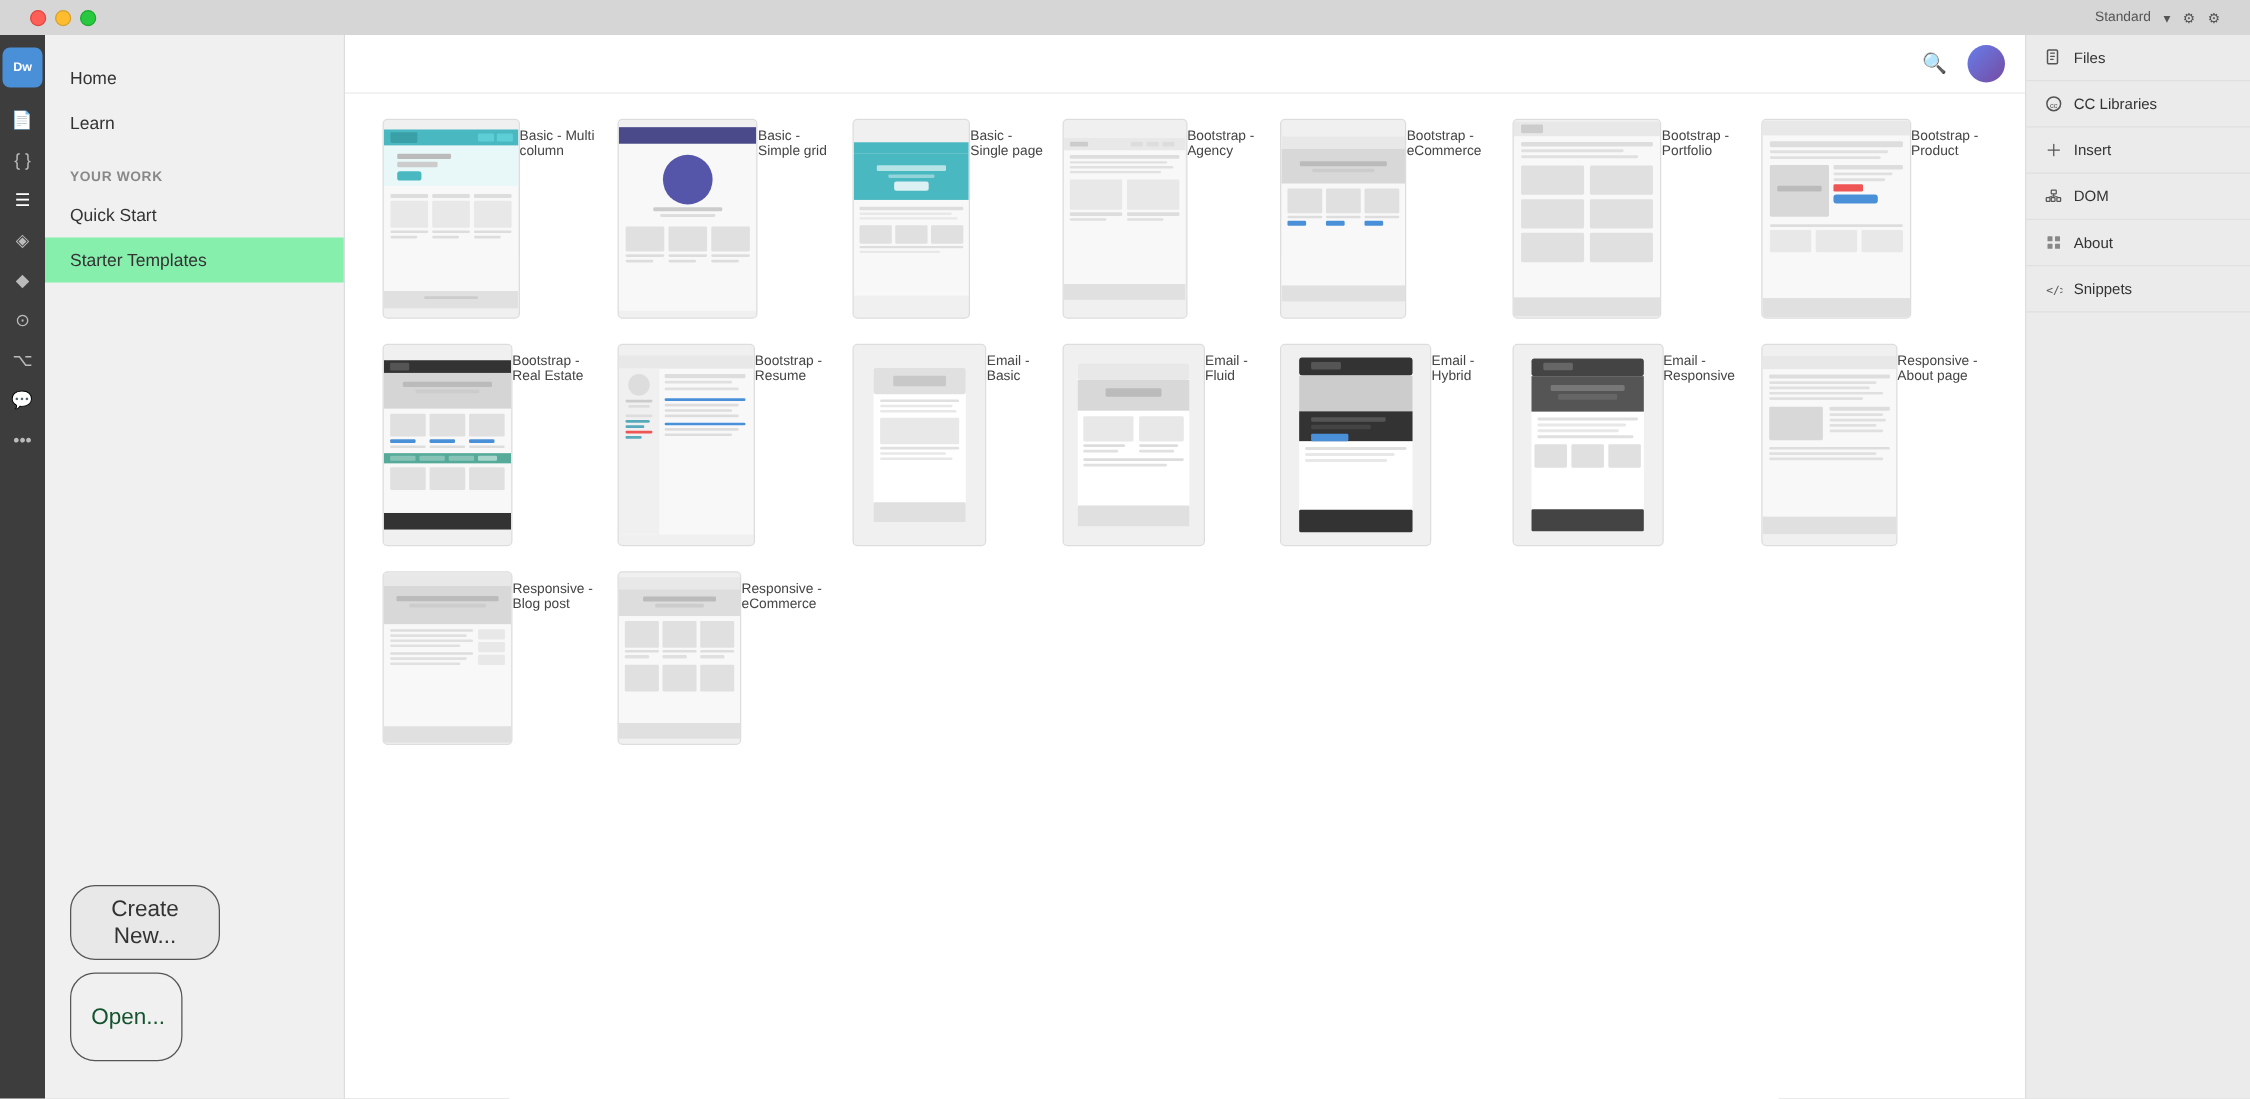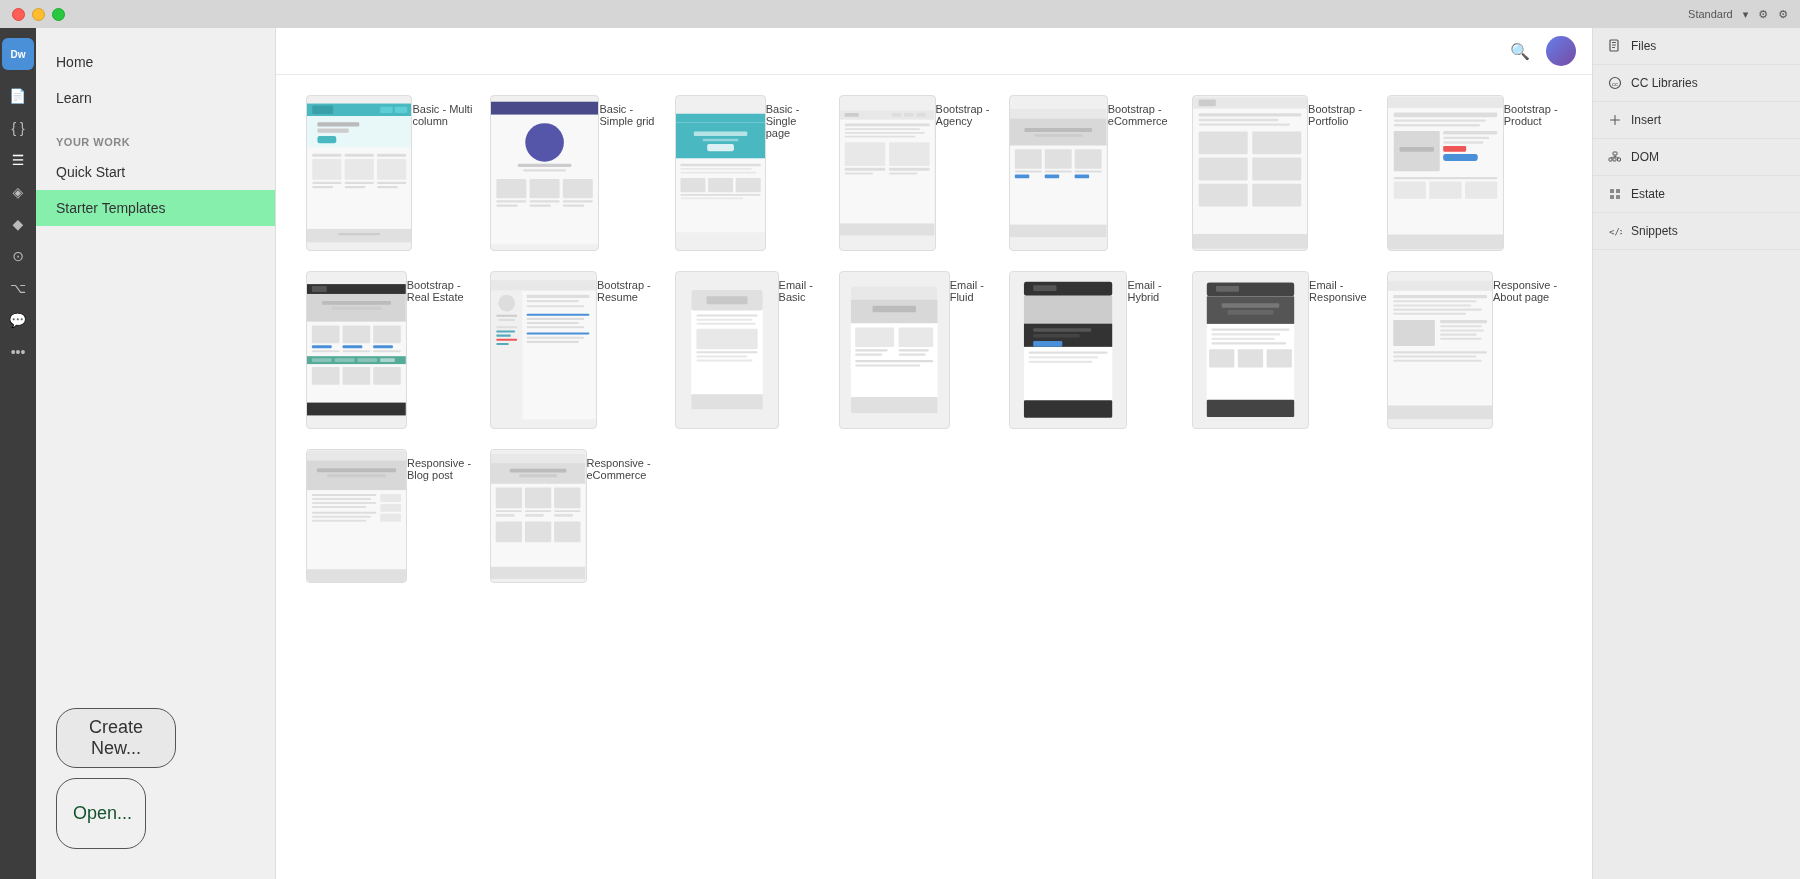--- a/index.html
+++ b/index.html
@@ -12,21 +12,21 @@
       display: flex;
       flex-direction: column;
     }
 
     
     .title-bar {
       height: 28px;
       background: #d6d6d6;
       display: flex;
       align-items: center;
-      padding: 0 12px;
+      padding: 0 24px;
       flex-shrink: 0;
       position: relative;
     }
     .traffic-lights {
       display: flex;
       gap: 7px;
       align-items: center;
     }
     .traffic-light {
       width: 13px;
@@ -186,21 +186,21 @@
 
     .template-name {
       margin-top: 8px;
       font-size: 11px;
       color: #444;
       text-align: left;
     }
 
     
     .right-panel {
-      width: 208px;
+      width: 180px;
       background: #ebebeb;
       border-left: 1px solid #ddd;
       display: flex;
       flex-direction: column;
       flex-shrink: 0;
     }
     .right-panel-item {
       display: flex;
       align-items: center;
       gap: 8px;
@@ -821,21 +821,21 @@
       </div>
       <div class="right-panel-item">
         <span class="right-panel-icon">
           <svg width="14" height="14" viewBox="0 0 14 14" fill="none" xmlns="http://www.w3.org/2000/svg">
             <rect x="2" y="2" width="4" height="4" rx="0.5" fill="#888"></rect>
             <rect x="8" y="2" width="4" height="4" rx="0.5" fill="#888"></rect>
             <rect x="2" y="8" width="4" height="4" rx="0.5" fill="#888"></rect>
             <rect x="8" y="8" width="4" height="4" rx="0.5" fill="#888"></rect>
           </svg>
         </span>
-        <span>Estate</span>
+        <span>About</span>
       </div>
       <div class="right-panel-item">
         <span class="right-panel-icon">
           <svg width="14" height="14" viewBox="0 0 14 14" fill="none" xmlns="http://www.w3.org/2000/svg">
             <text x="1" y="11" font-size="9" fill="#555" font-family="monospace">&lt;/&gt;</text>
           </svg>
         </span>
         <span>Snippets</span>
       </div>
     </div>

